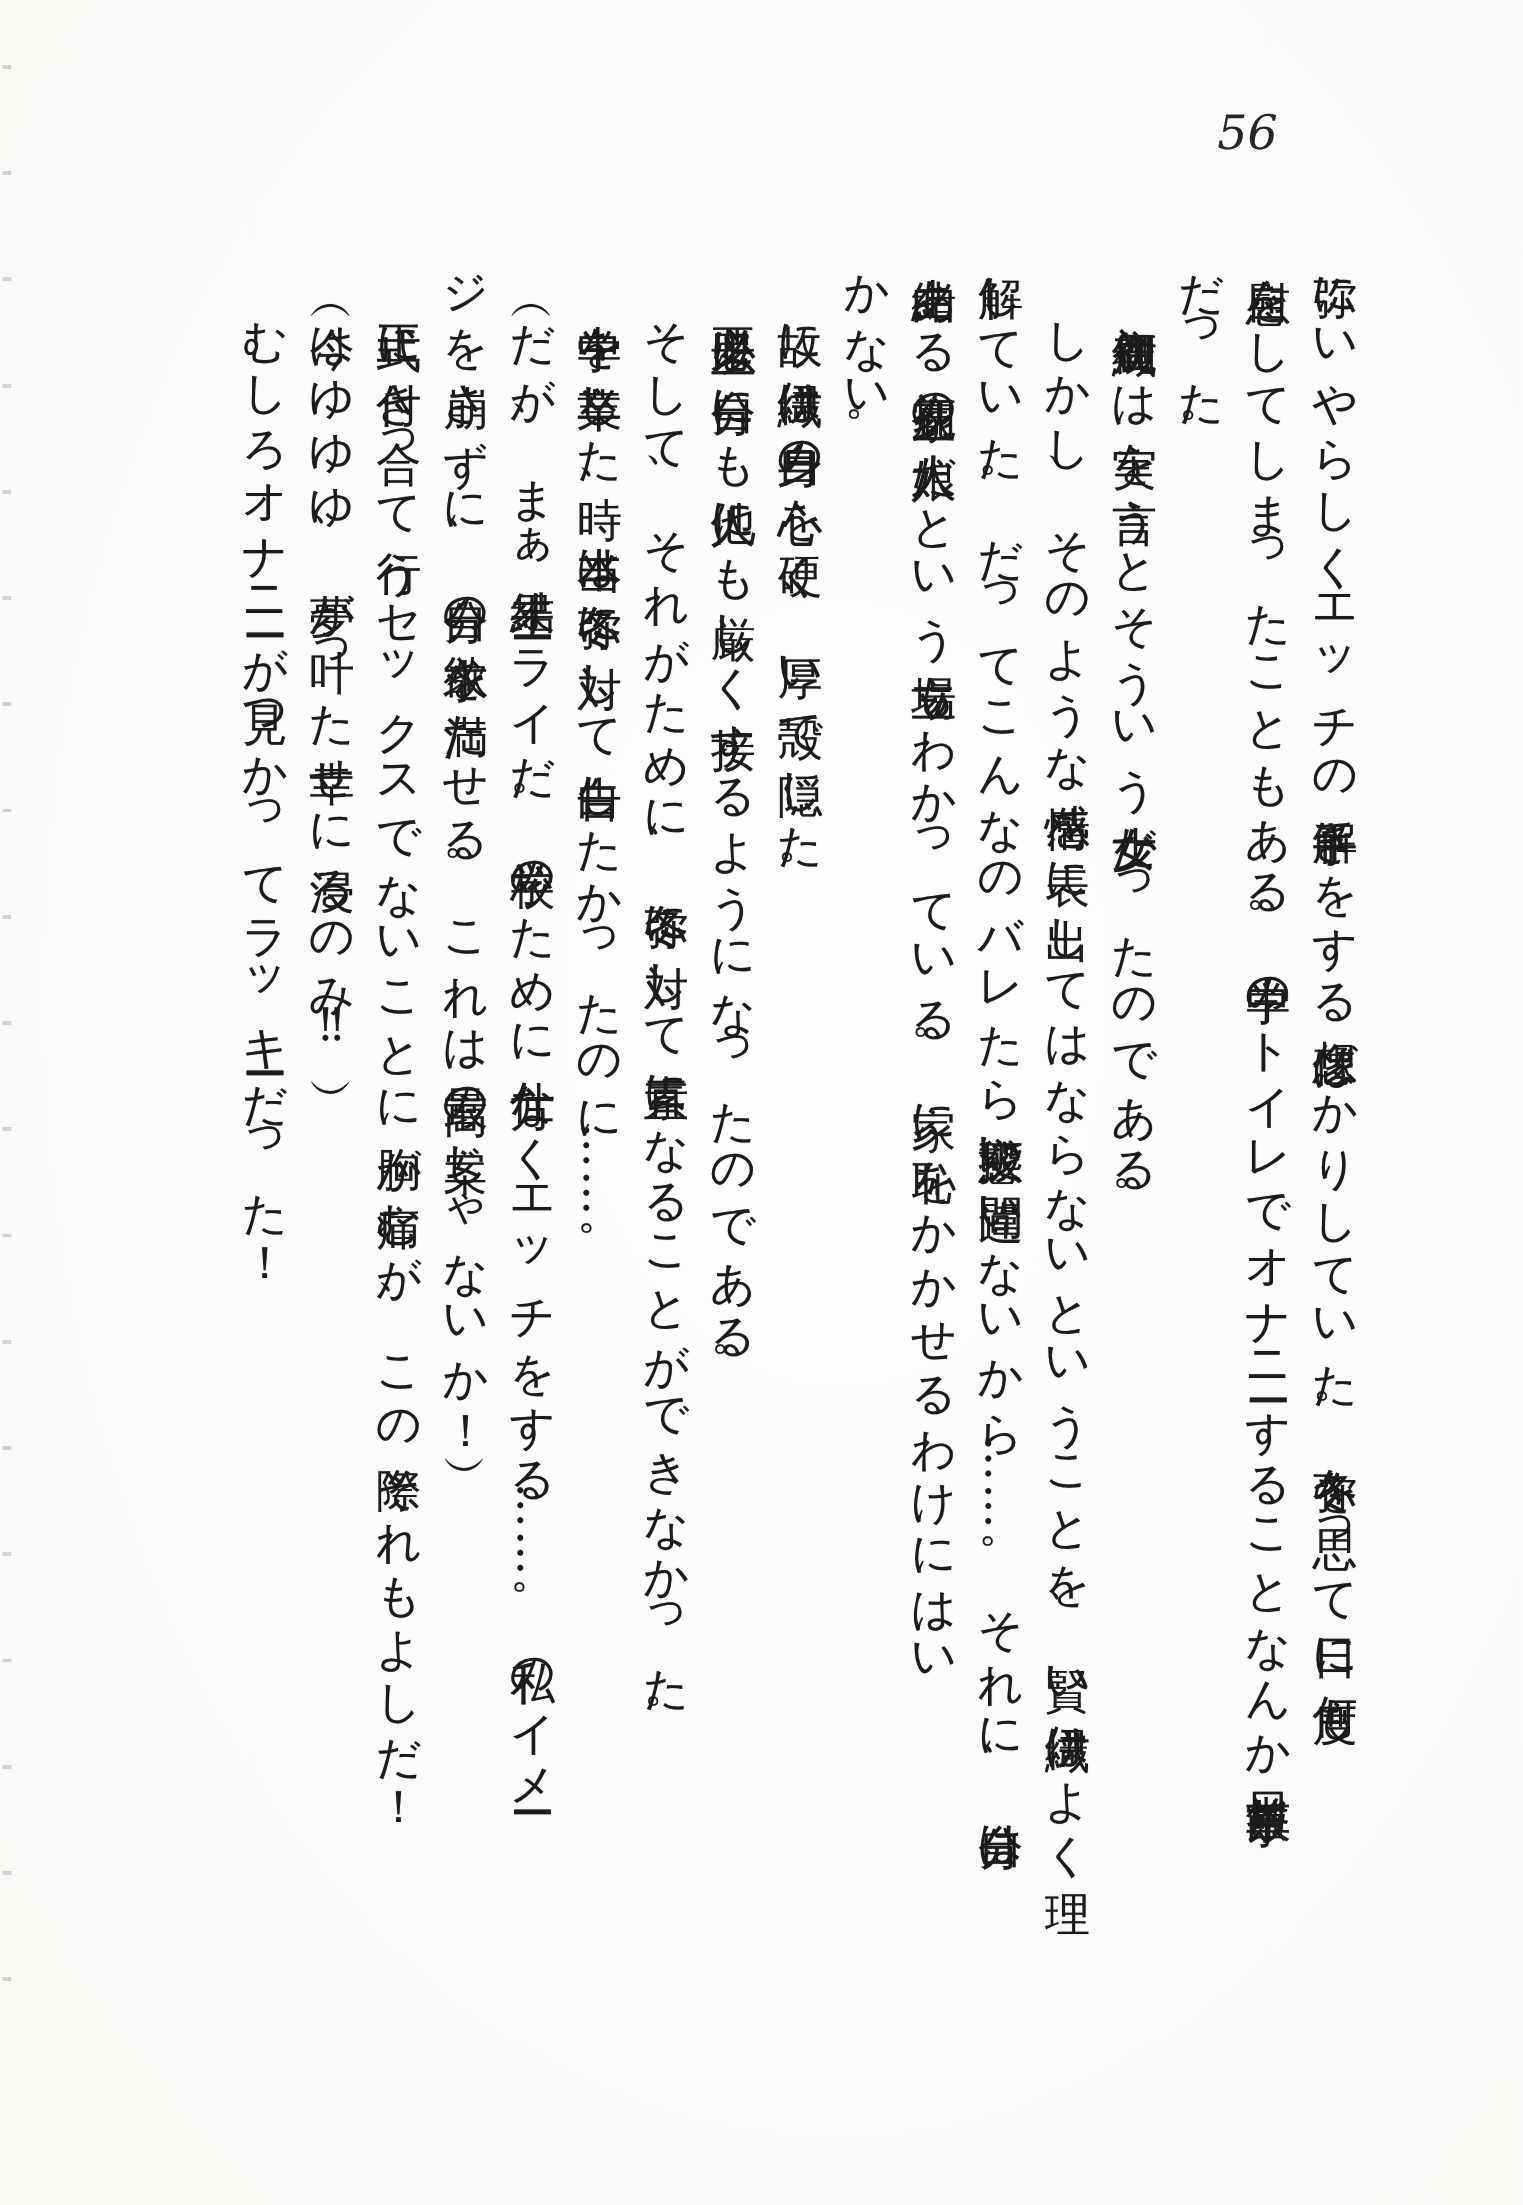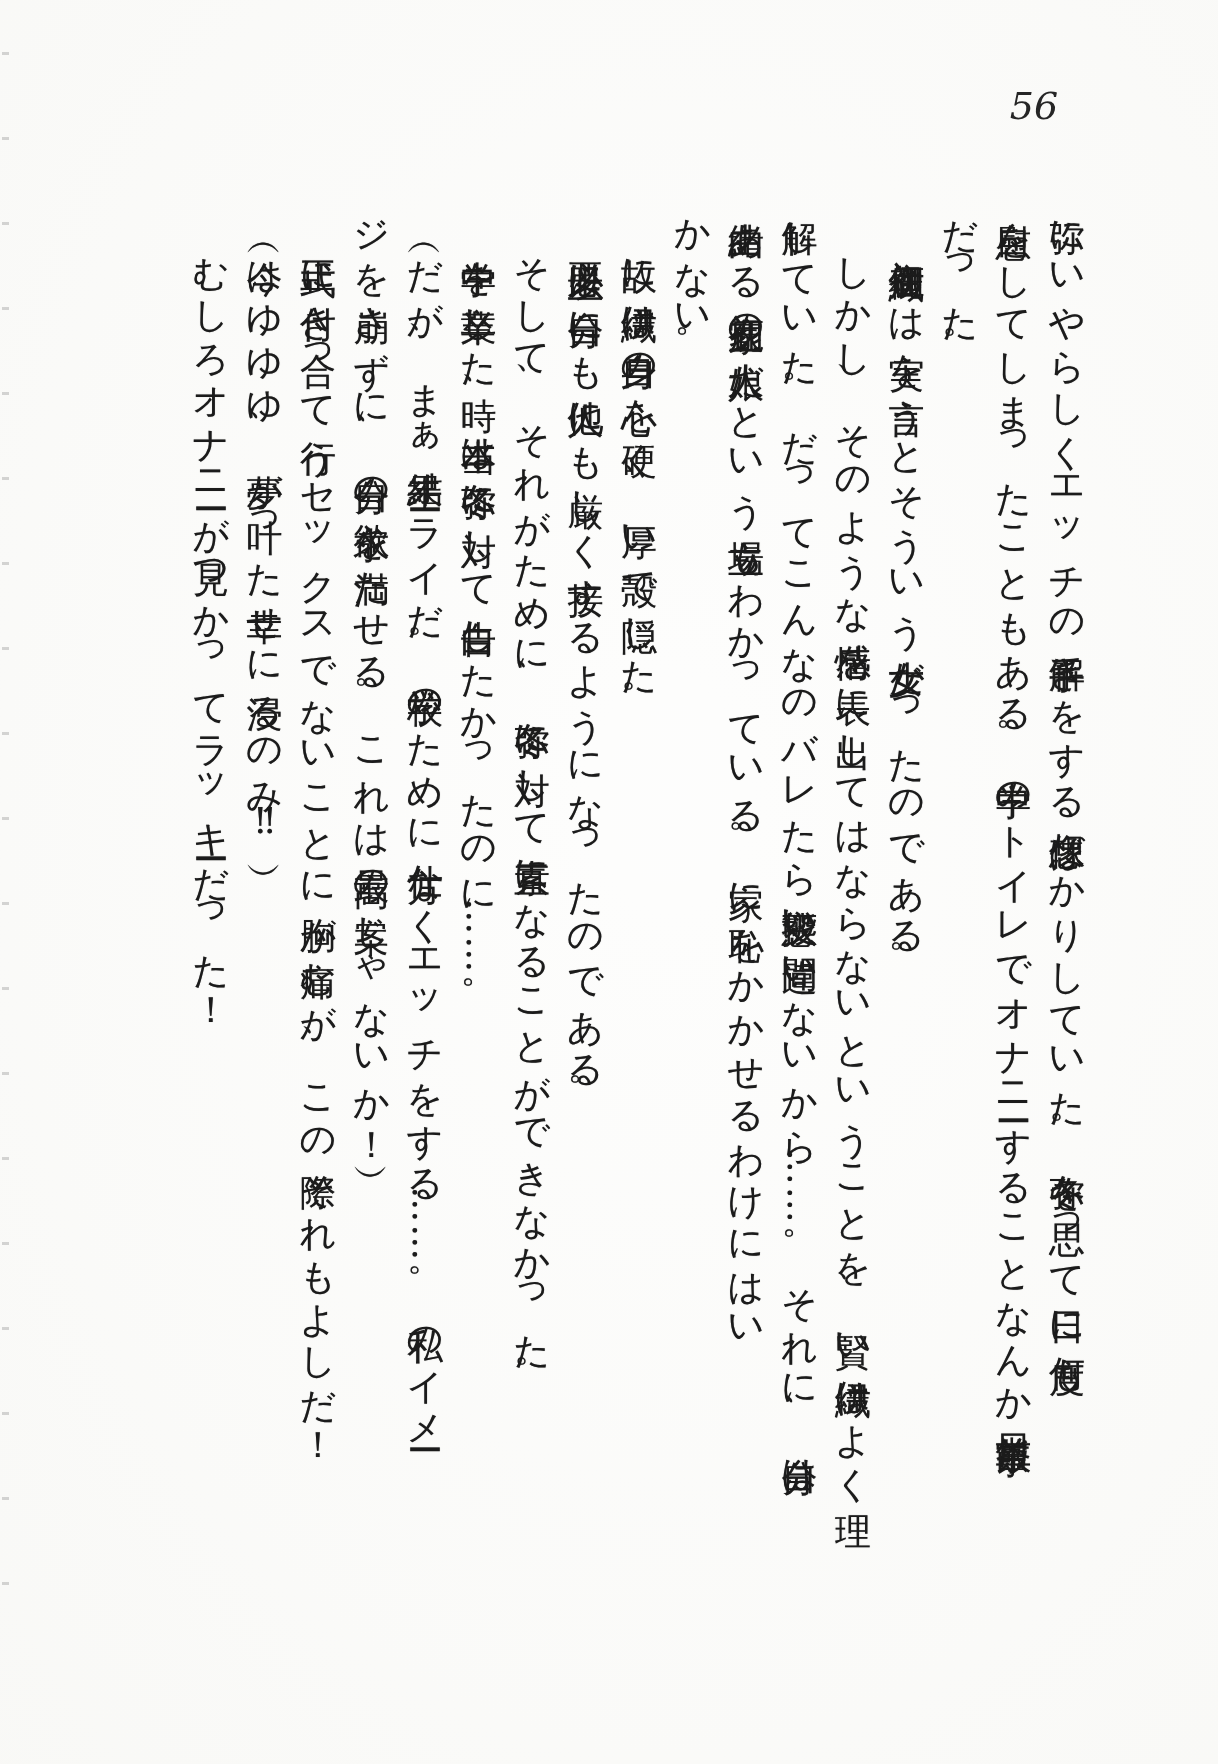--- a/index.html
+++ b/index.html
@@ -16,21 +16,21 @@
   .page {
     position: absolute;
     inset: 0;
     background:
       radial-gradient(ellipse at 55% 45%, rgba(255,255,255,0.6), rgba(244,244,241,0.35)),
       #fbfbf9;
   }
   .page-number {
     position: absolute;
     top: 84px;
-    left: 1004px;
+    left: 968px;
     width: 60px;
     text-align: center;
     font-family: "DejaVu Serif", "Liberation Serif", serif;
     font-style: italic;
     font-size: 38px;
     color: #262626;
   }
   .text-block {
     position: absolute;
     top: 194px;

